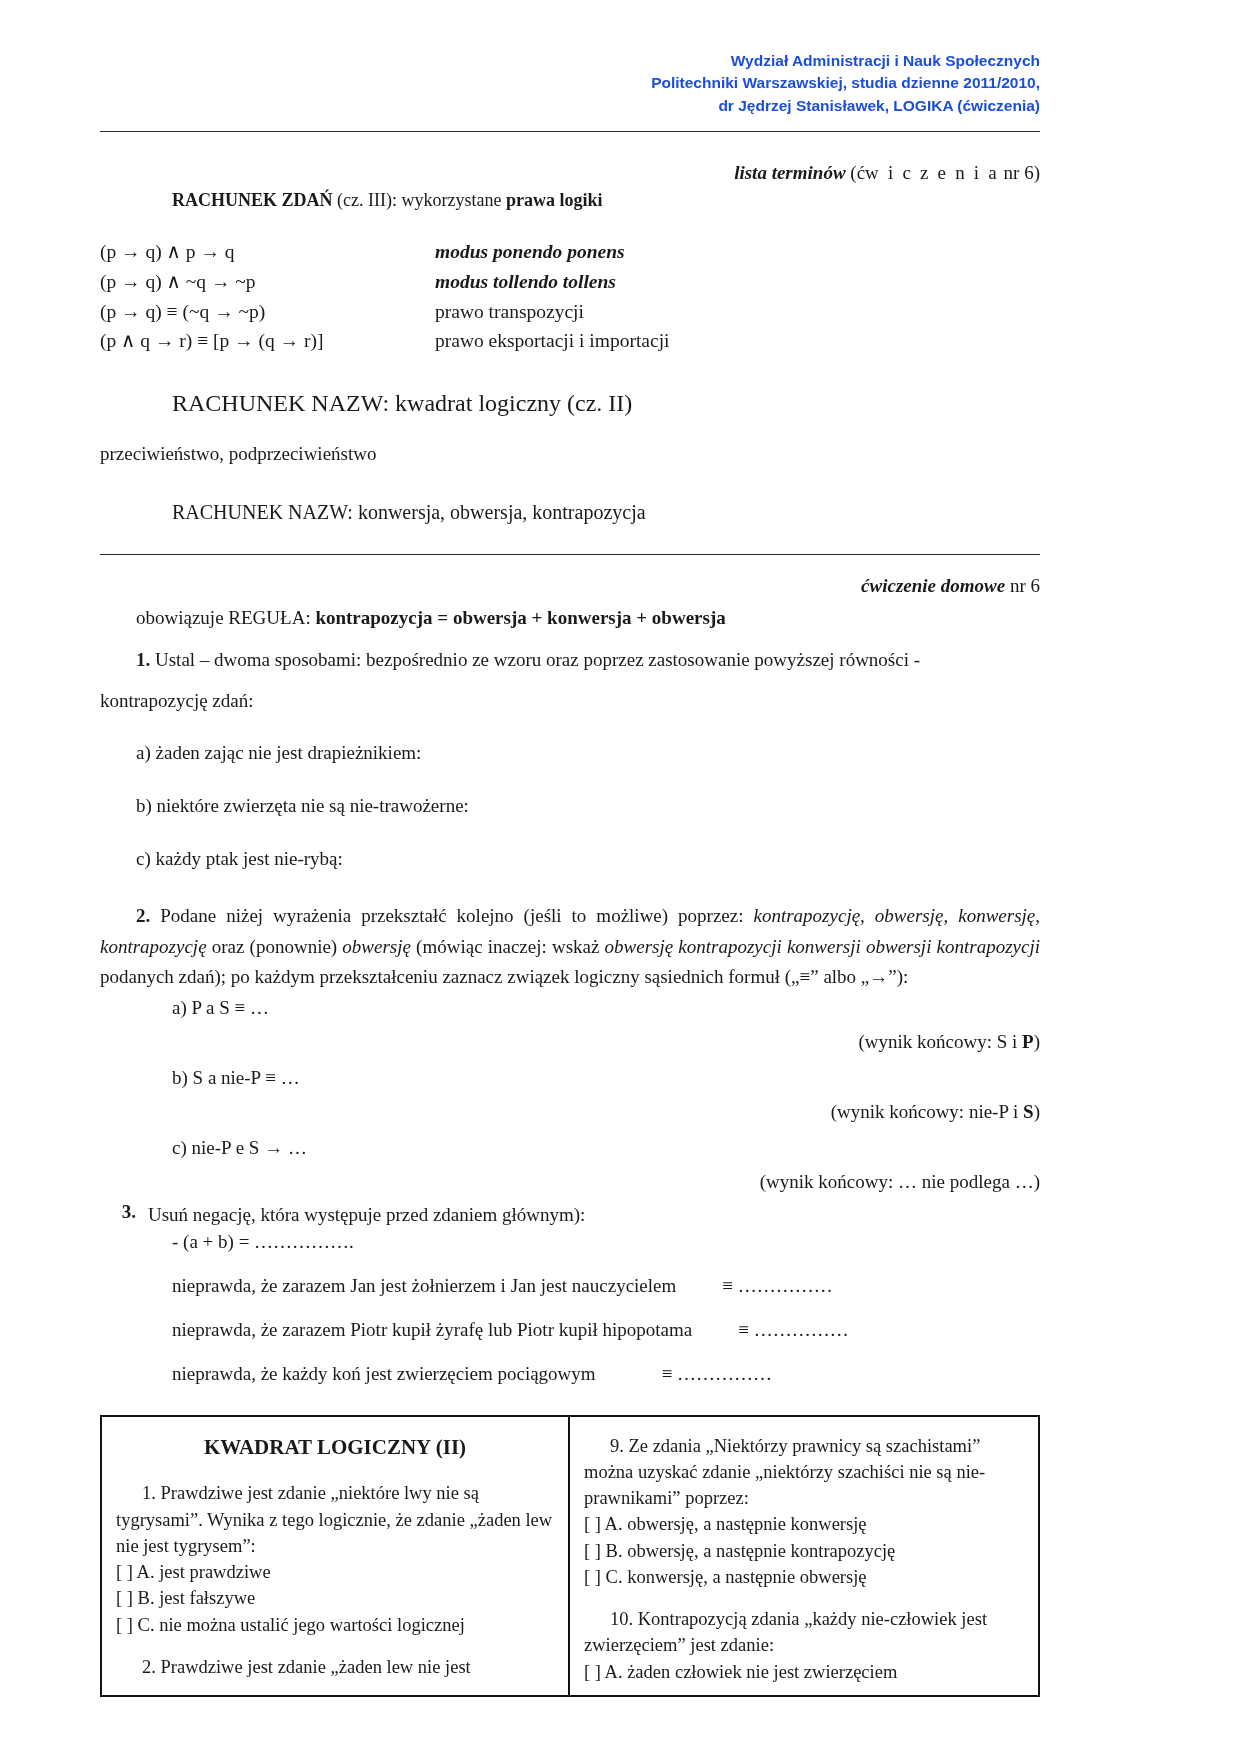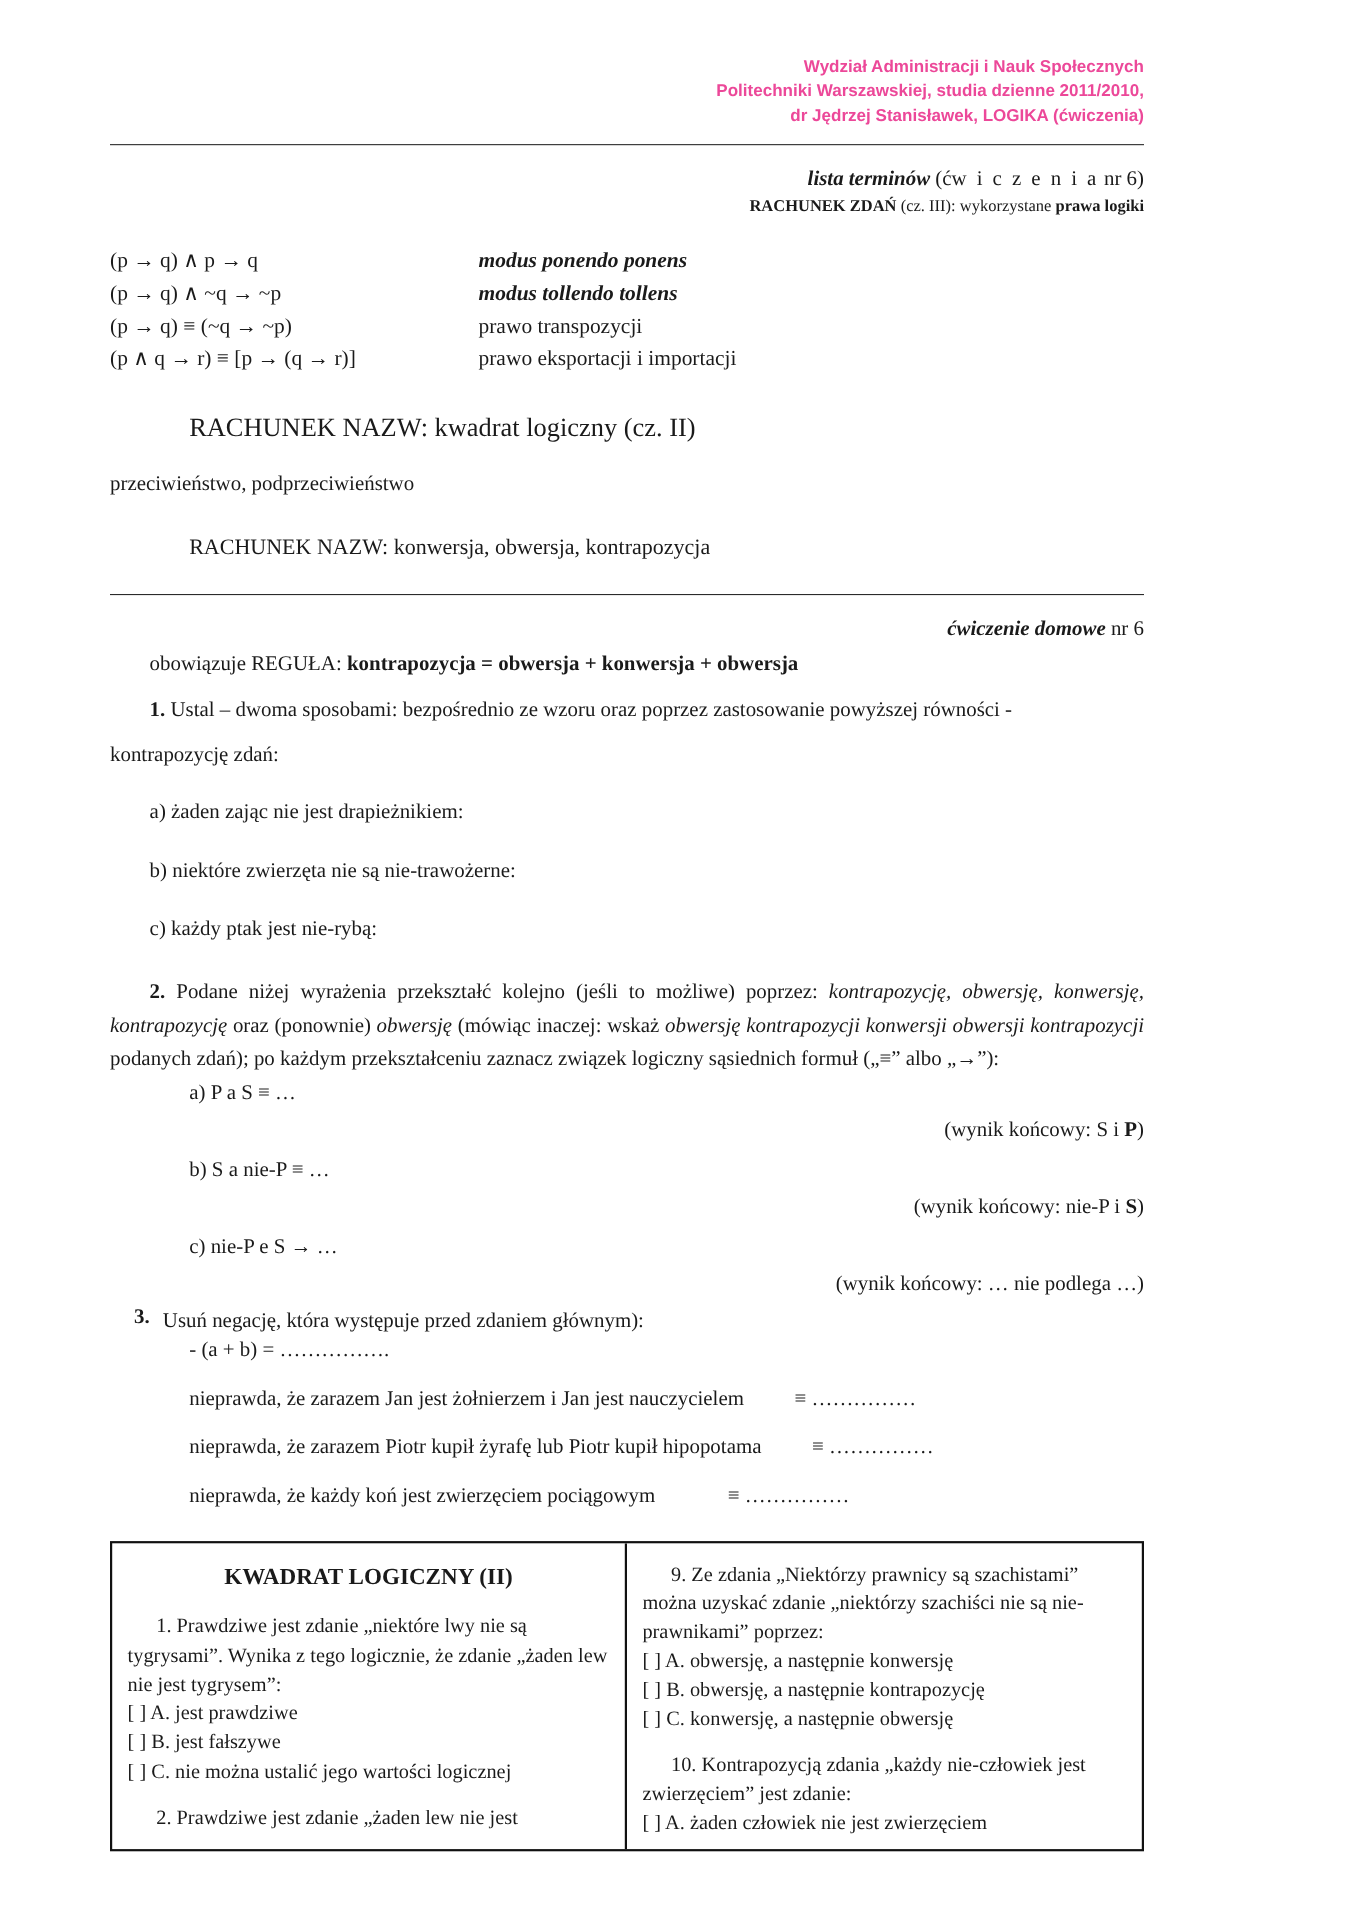--- a/index.html
+++ b/index.html
@@ -24,49 +24,48 @@
   }
 
   
   .doc-header {
     padding-top: 50px;
     text-align: right;
     font-family: "Liberation Sans", "DejaVu Sans", sans-serif;
     font-size: 15.5px;
     font-weight: bold;
     line-height: 1.45;
-    color: #ec4899;
+    color: #1d4ed8;
   }
   .doc-header div { white-space: nowrap; }
   .hdr-normal { font-weight: bold; }
 
   hr.rule {
     border: none;
     border-top: 1px solid #2b2b2b;
     margin: 14px 0 0 0;
   }
 
   
   .terms-line {
     text-align: right;
-    margin-top: 20px;
+    margin-top: 30px;
     font-size: 19px;
   }
   .terms-em {
     font-weight: bold;
     font-style: italic;
   }
   .spaced { letter-spacing: 2.2px; }
 
   
   .sec-title {
-    font-size: 15px;
+    font-size: 18px;
     margin-top: 6px;
     padding-left: 72px;
-    text-align: right;
   }
   .sec-title .bold { font-weight: bold; }
 
   
   .formulas {
     margin-top: 26px;
     font-size: 19.5px;
     line-height: 1.52;
   }
   .formula-row {

